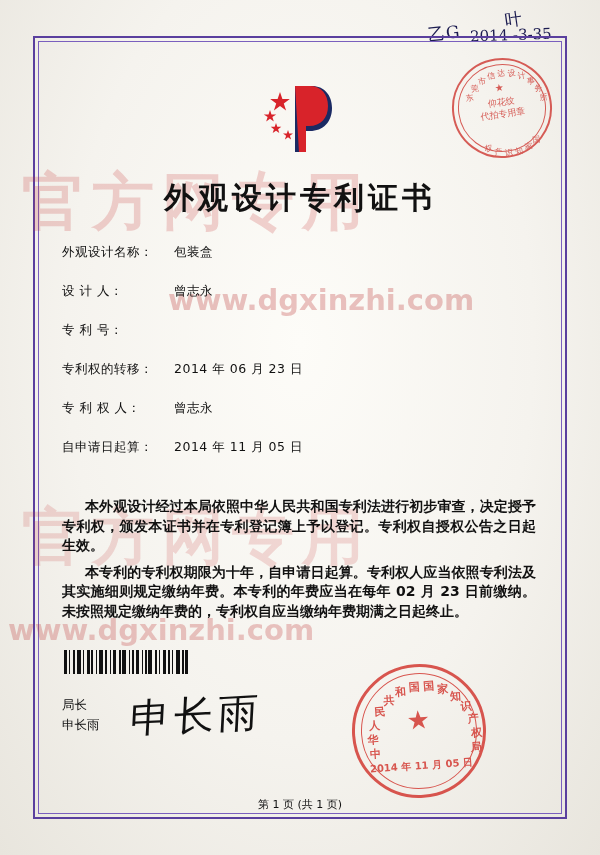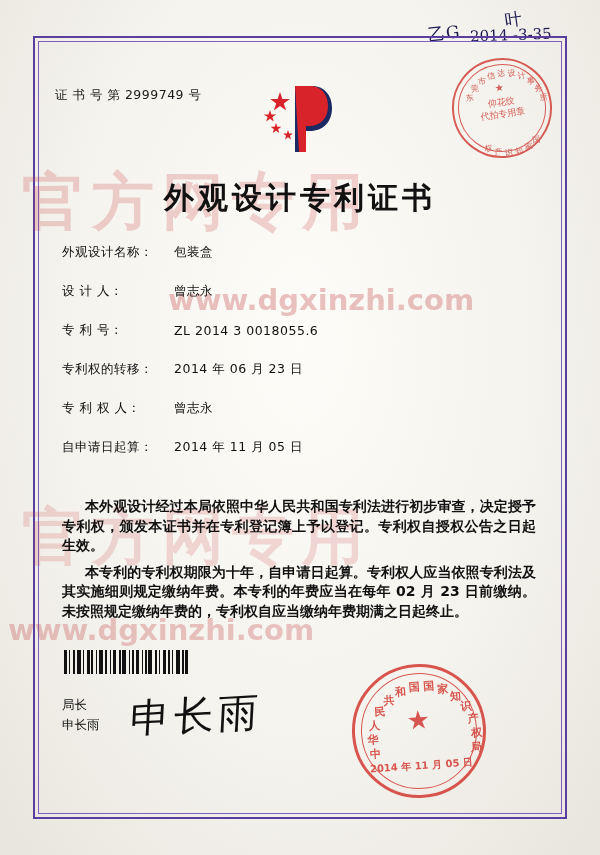--- a/index.html
+++ b/index.html
@@ -160,21 +160,21 @@
 
   
   .fields {
     position: absolute;
     left: 62px;
     top: 244px;
     width: 470px;
   }
   .field-row {
     display: flex;
-    align-items: center;
+    align-items: flex-start;
     margin-bottom: 22px;
     font-size: 12.5px;
     color: #111;
   }
   .field-label {
     width: 112px;
     letter-spacing: 0.5px;
     flex: none;
   }
   .field-value {
@@ -339,21 +339,20 @@
   <div class="handwrite hw-ye">叶</div>
   <div class="handwrite hw-date">2014 -3-35</div>
 
   <div class="cert-border"></div>
 
   <div class="wm wm-cn">官方网专用</div>
   <div class="wm wm-cn2">官方网专用</div>
   <div class="wm wm-url1">www.dgxinzhi.com</div>
   <div class="wm wm-url2">www.dgxinzhi.com</div>
 
-  <div class="cert-no">证 书 号 第 2999749 号</div>
 
   <div class="logo">
     <svg width="100" height="80" viewBox="0 0 100 80">
       <path d="M47 8 L64 8 C76 8 84 17 84 30 C84 44 75 53 62 53 L58 53 L58 74 L47 74 Z" fill="#1b2a63"></path>
       <path d="M47 8 L62 8 C73 8 80 16 80 28 C80 40 73 48 61 48 L58 48 L58 74 L51 74 Z" fill="#d8232a"></path>
       <polygon fill="#d8232a" points="32,14 34.4,21 41.8,21 35.8,25.4 38.1,32.4 32,28.1 25.9,32.4 28.2,25.4 22.2,21 29.6,21"></polygon>
       <polygon fill="#d8232a" points="22,32 23.5,36.4 28.2,36.4 24.4,39.1 25.8,43.5 22,40.8 18.2,43.5 19.6,39.1 15.8,36.4 20.5,36.4"></polygon>
       <polygon fill="#d8232a" points="28,45 29.3,48.8 33.3,48.8 30.1,51.2 31.3,55 28,52.7 24.7,55 25.9,51.2 22.7,48.8 26.7,48.8"></polygon>
       <polygon fill="#d8232a" points="40,52 41.2,55.6 45,55.6 41.9,57.8 43.1,61.4 40,59.2 36.9,61.4 38.1,57.8 35,55.6 38.8,55.6"></polygon>
     </svg>
@@ -394,21 +393,20 @@
     <div class="field-row">
       <div class="field-label">外观设计名称：</div>
       <div class="field-value">包装盒</div>
     </div>
     <div class="field-row">
       <div class="field-label">设 计 人：</div>
       <div class="field-value">曾志永</div>
     </div>
     <div class="field-row">
       <div class="field-label">专 利 号：</div>
-      <div class="field-value">ZL 2014 3 0018055.6</div>
     </div>
     <div class="field-row">
       <div class="field-label">专利权的转移：</div>
       <div class="field-value">2014 年 06 月 23 日</div>
     </div>
     <div class="field-row">
       <div class="field-label">专 利 权 人：</div>
       <div class="field-value">曾志永</div>
     </div>
     <div class="field-row">
@@ -501,13 +499,14 @@
       <span style="transform: rotate(40deg) translate(0,-52px) rotate(-40deg);">知</span>
       <span style="transform: rotate(56deg) translate(0,-52px) rotate(-56deg);">识</span>
       <span style="transform: rotate(72deg) translate(0,-52px) rotate(-72deg);">产</span>
       <span style="transform: rotate(88deg) translate(0,-52px) rotate(-88deg);">权</span>
       <span style="transform: rotate(104deg) translate(0,-52px) rotate(-104deg);">局</span>
     </div>
     <div class="bigstar">★</div>
     <div class="seal-date">2014 年 11 月 05 日</div>
   </div>
 
+  <div class="footer">第 1 页 (共 1 页)</div>
 </div>
 
 </body></html>

